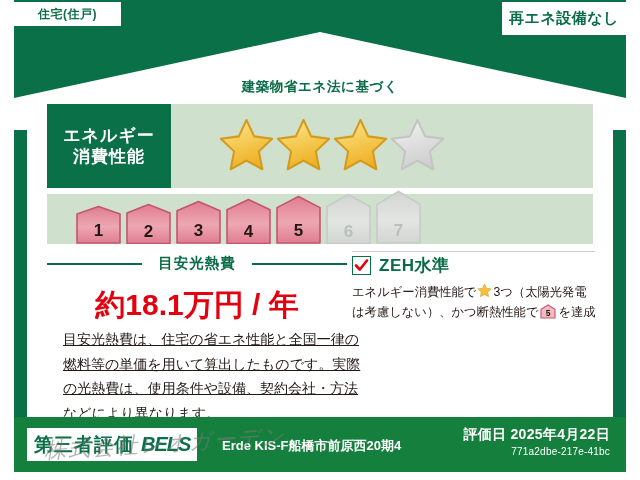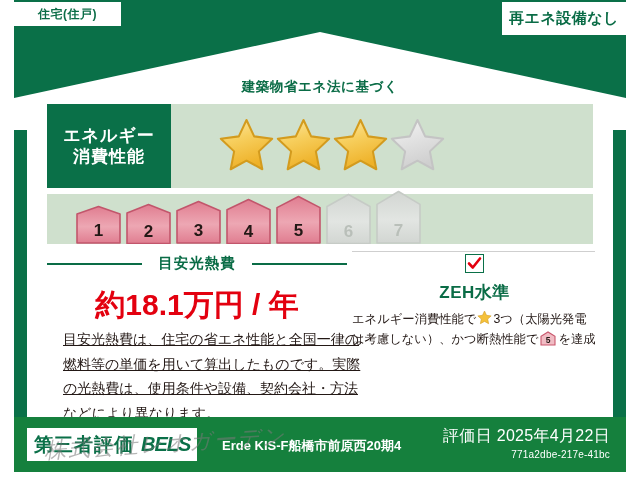--- a/index.html
+++ b/index.html
@@ -81,21 +81,21 @@
     white-space:nowrap;
   }
   .note{
     position:absolute;left:36px;top:228px;width:300px;
     font-size:14px;line-height:1.75;color:#231815;text-align:left;text-decoration:underline;
   }
 
   
   .zeh-wrap{position:absolute;left:325px;top:155px;width:245px;}
   .zeh-div{position:absolute;left:325px;top:152px;width:243px;height:1px;background:#cfcfcf;}
-  .zeh-title-row{display:flex;align-items:center;gap:8px;flex-direction:column;}
+  .zeh-title-row{display:flex;align-items:center;gap:8px;}
   .chk{
     width:19px;height:19px;box-sizing:border-box;border:1.6px solid #0a7048;background:#fff;
     display:flex;align-items:center;justify-content:center;flex:none;
   }
   .chk.off{border-color:#b6cdbb;}
   .zeh-title{color:#0a6c46;font-weight:bold;font-size:17px;letter-spacing:.5px;}
   .zeh-desc{font-size:12.3px;line-height:1.62;color:#231815;margin-top:6px;}
   .zeh-nz-row{display:flex;align-items:center;gap:8px;margin-top:11px;}
   .zeh-nz{color:#a8c6b2;font-weight:bold;font-size:14.5px;letter-spacing:.5px;}
   .inline-star{vertical-align:-2px;margin:0 1px;}
@@ -107,21 +107,21 @@
     position:absolute;left:13px;top:11px;height:33px;background:#ffffff;
     display:flex;align-items:center;padding:0 7px;gap:7px;
   }
   .bels-jp{color:#0a7048;font-weight:bold;font-size:19px;letter-spacing:1px;}
   .bels-en{color:#0a7048;font-weight:bold;font-size:20px;letter-spacing:-1px;font-style:italic;}
   .proj-name{
     position:absolute;left:208px;top:20px;color:#ffffff;font-weight:bold;font-size:13px;
     white-space:nowrap;
   }
   .eval-wrap{position:absolute;right:16px;top:9px;text-align:right;color:#ffffff;}
-  .eval-date{font-weight:normal;font-size:16px;letter-spacing:.3px;}
+  .eval-date{font-weight:bold;font-size:14px;letter-spacing:.3px;}
   .eval-id{font-size:10px;margin-top:2px;letter-spacing:.2px;}
 
   
   .watermark{
     position:absolute;left:44px;top:436px;
     font-family:"DejaVu Serif","Liberation Serif",serif;
     font-size:22px;color:rgba(120,120,120,.55);
     letter-spacing:2px;font-style:italic;white-space:nowrap;
     transform:rotate(-3.5deg);transform-origin:left center;
     pointer-events:none;

